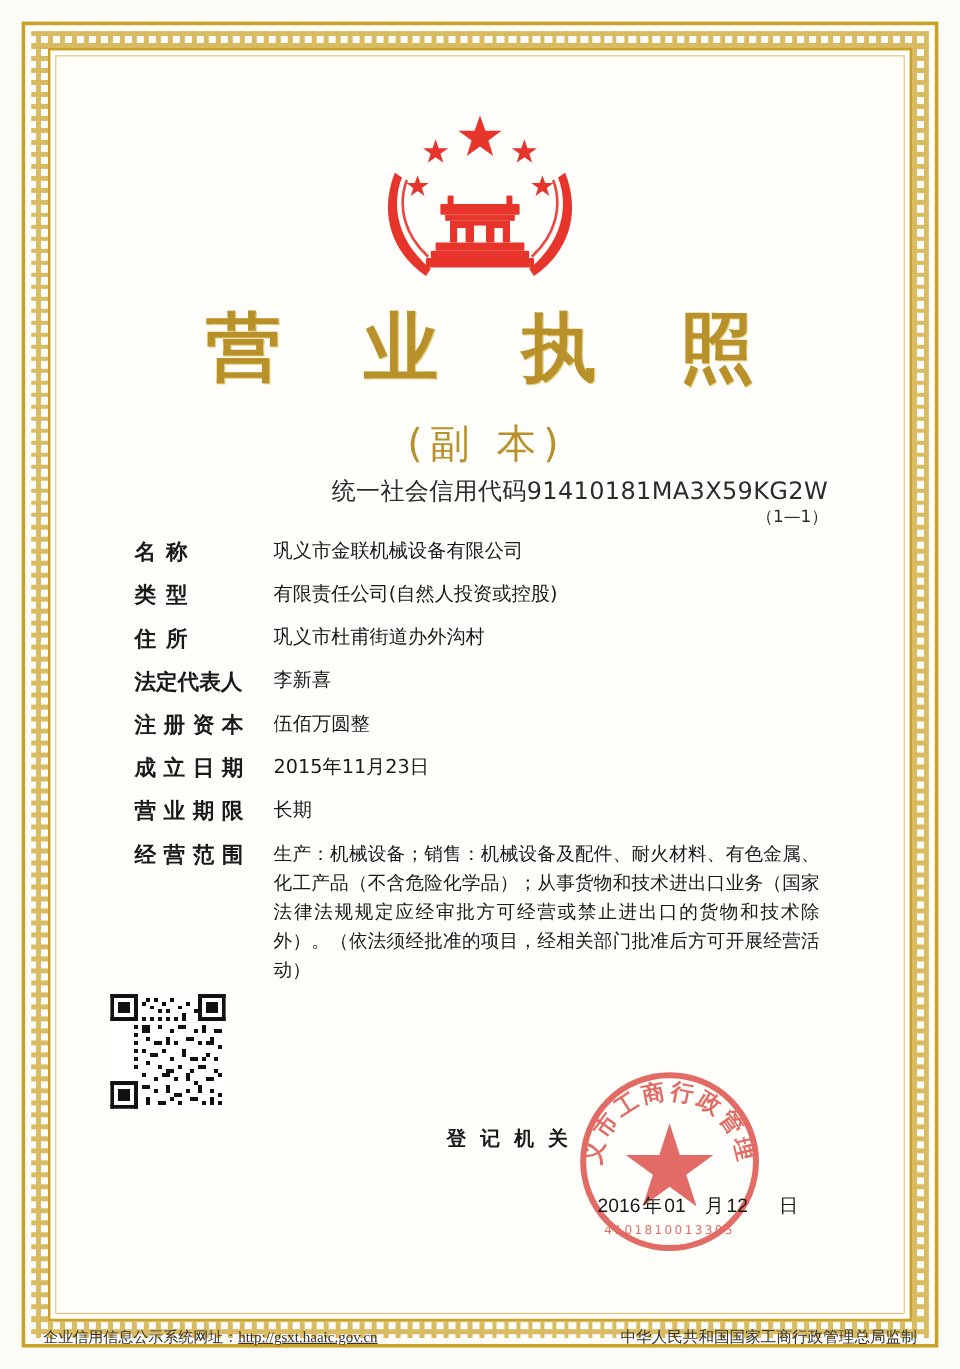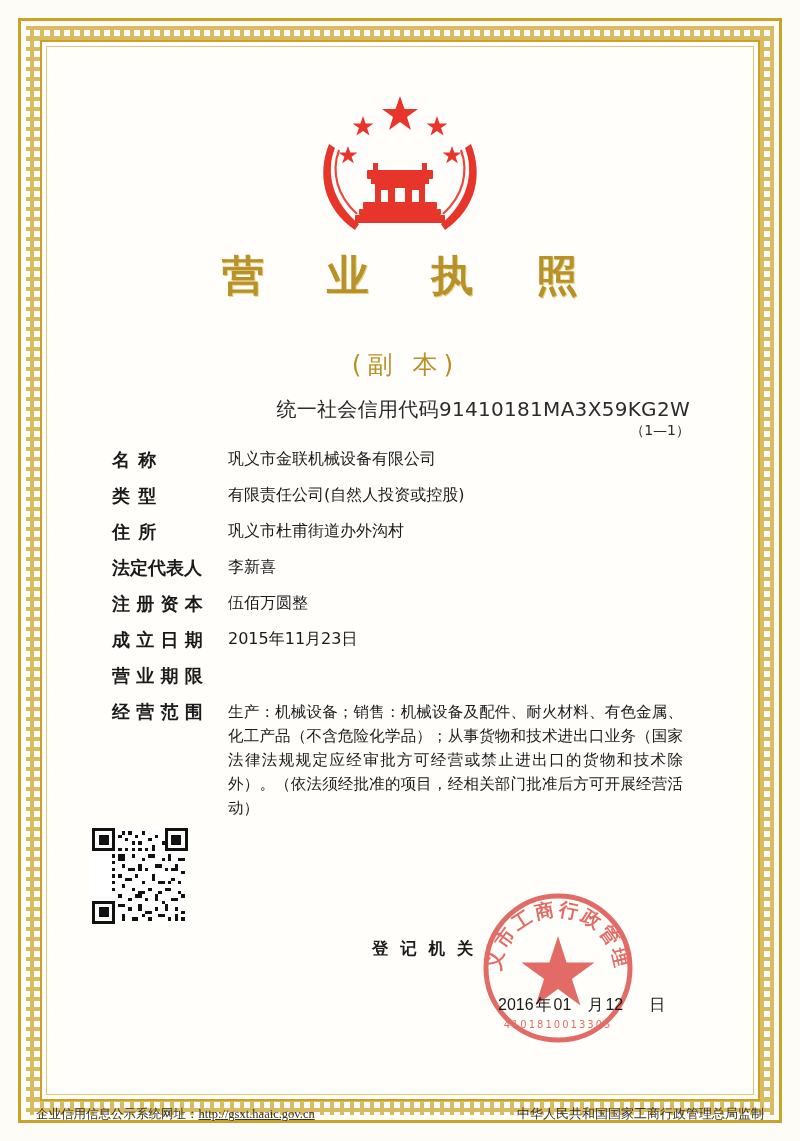--- a/index.html
+++ b/index.html
@@ -68,34 +68,34 @@
     width: 170px;
     height: 160px;
   }
 
   
   .title {
     position: absolute;
     top: 248px;
     left: 0; right: 0;
     text-align: center;
-    font-size: 42px;
+    font-size: 62px;
     letter-spacing: 24px;
     text-indent: 24px;
     font-weight: bold;
     color: #b8912a;
     font-family: "DejaVu Sans", sans-serif;
     text-shadow: 1px 1px 0 #e8cf7d;
   }
   .subtitle {
     position: absolute;
     top: 348px;
     left: 0; right: 0;
     text-align: center;
-    font-size: 25px;
+    font-size: 33px;
     letter-spacing: 6px;
     color: #b8912a;
     font-family: "DejaVu Sans", sans-serif;
     padding-left: 11px;
   }
 
   
   .credit-code {
     position: absolute;
     top: 396px;
@@ -299,20 +299,21 @@
     <div class="field-row">
       <div class="field-label tight">注 册 资 本</div>
       <div class="field-value">伍佰万圆整</div>
     </div>
     <div class="field-row">
       <div class="field-label tight">成 立 日 期</div>
       <div class="field-value">2015年11月23日</div>
     </div>
     <div class="field-row">
       <div class="field-label tight">营 业 期 限</div>
+      <div class="field-value">长期</div>
     </div>
     <div class="field-row scope">
       <div class="field-label tight">经 营 范 围</div>
       <div class="field-value">生产：机械设备；销售：机械设备及配件、耐火材料、有色金属、化工产品（不含危险化学品）；从事货物和技术进出口业务（国家法律法规规定应经审批方可经营或禁止进出口的货物和技术除外）。（依法须经批准的项目，经相关部门批准后方可开展经营活动）</div>
     </div>
   </div>
 
   <div class="qr">
     <svg viewBox="0 0 29 29" width="96" height="96" shape-rendering="crispEdges">
       <rect width="29" height="29" fill="#ffffff"></rect>

